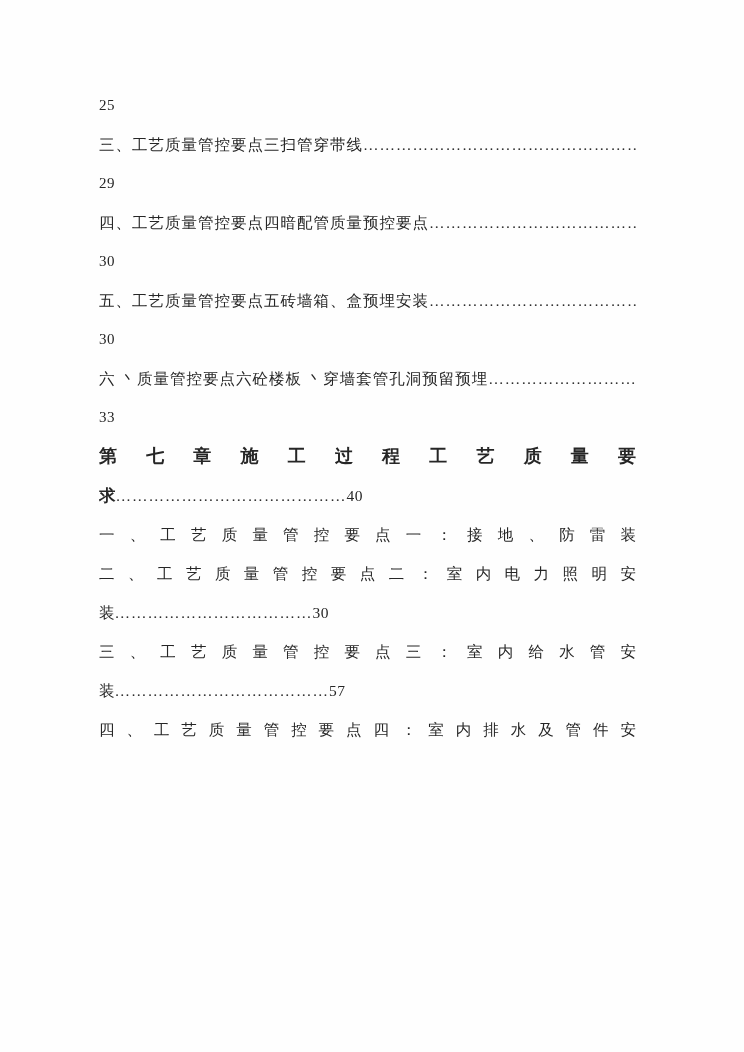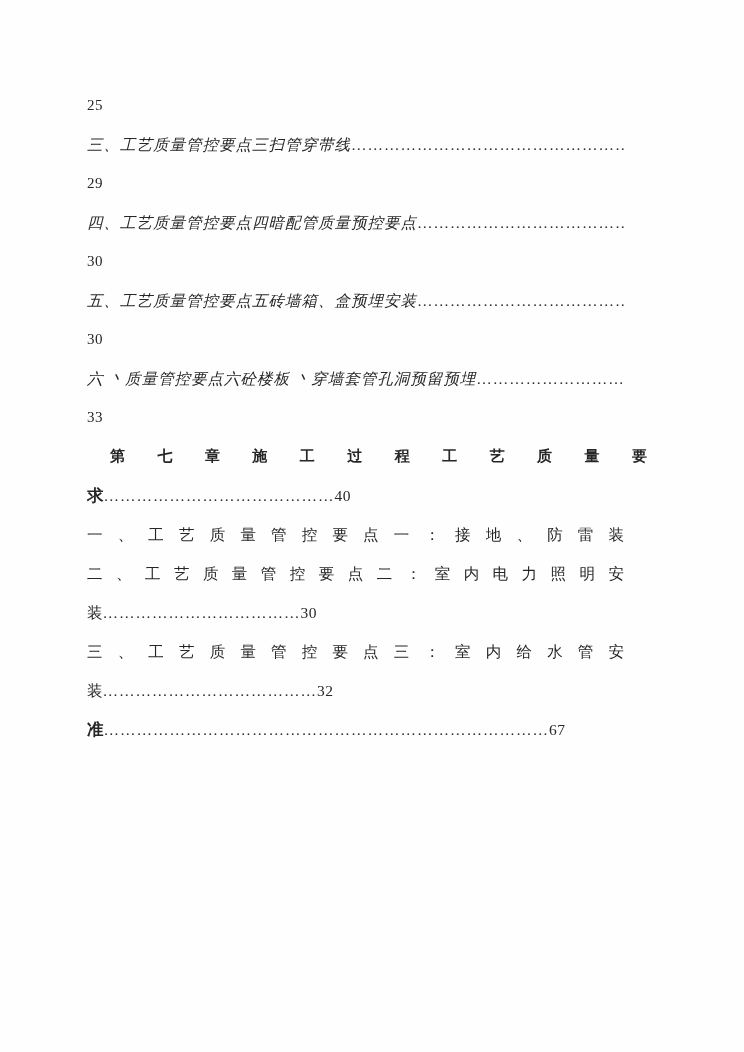--- a/index.html
+++ b/index.html
@@ -2,37 +2,37 @@
 <html><head>
 <meta charset="utf-8">
 <style>
   html,body{margin:0;padding:0;background:#e8e8e8;}
   .page{
     width:744px;height:1052px;background:#fefefe;position:relative;
     margin:0 auto;overflow:hidden;
     font-family:"Liberation Serif","DejaVu Serif",serif;
     color:#262626;
   }
-  .content{position:absolute;left:87px;top:86px;width:537px;}
+  .content{position:absolute;left:99px;top:86px;width:537px;}
   .line{
     height:39px;line-height:39px;font-size:15.5px;
     white-space:nowrap;overflow:hidden;
   }
   .num{font-size:15px;letter-spacing:0.5px;}
-  .entry .t{letter-spacing:1px;font-style:italic;}
+  .entry .t{letter-spacing:1px;}
   .dots{letter-spacing:1px;color:#2b2b2b;}
   .pg{letter-spacing:0.5px;text-align:center;}
   .spread{
     text-align:justify;
     text-align-last:justify;
     -moz-text-align-last:justify;
     width:100%;
   }
   .bold{font-weight:700;}
-  .spread.bold{font-size:15px;margin-left:23px;}
+  .spread.bold{font-size:18px;}
   .cont .t.bold{font-size:16.5px;}
 </style>
 </head>
 <body>
 
 <div class="page">
   <div class="content">
 
     <div class="line num">25</div>
 
@@ -58,22 +58,22 @@
 
     <div class="line spread">一 、 工 艺 质 量 管 控 要 点 一 ： 接 地 、 防 雷 装</div>
 
 
     <div class="line spread">二 、 工 艺 质 量 管 控 要 点 二 ： 室 内 电 力 照 明 安</div>
 
     <div class="line cont"><span class="t">装</span><span class="dots">………………………………</span><span class="pg">30</span></div>
 
     <div class="line spread">三 、 工 艺 质 量 管 控 要 点 三 ： 室 内 给 水 管 安</div>
 
-    <div class="line cont"><span class="t">装</span><span class="dots">…………………………………</span><span class="pg">32</span></div>
+    <div class="line cont"><span class="t">装</span><span class="dots">…………………………………</span><span class="pg">57</span></div>
+
+    <div class="line spread">四 、 工 艺 质 量 管 控 要 点 四 ： 室 内 排 水 及 管 件 安</div>
 
 
 
-
-    <div class="line cont"><span class="t bold">准</span><span class="dots">………………………………………………………………………</span><span class="pg">67</span></div>
 
 
   </div>
 </div>
 
 </body></html>

